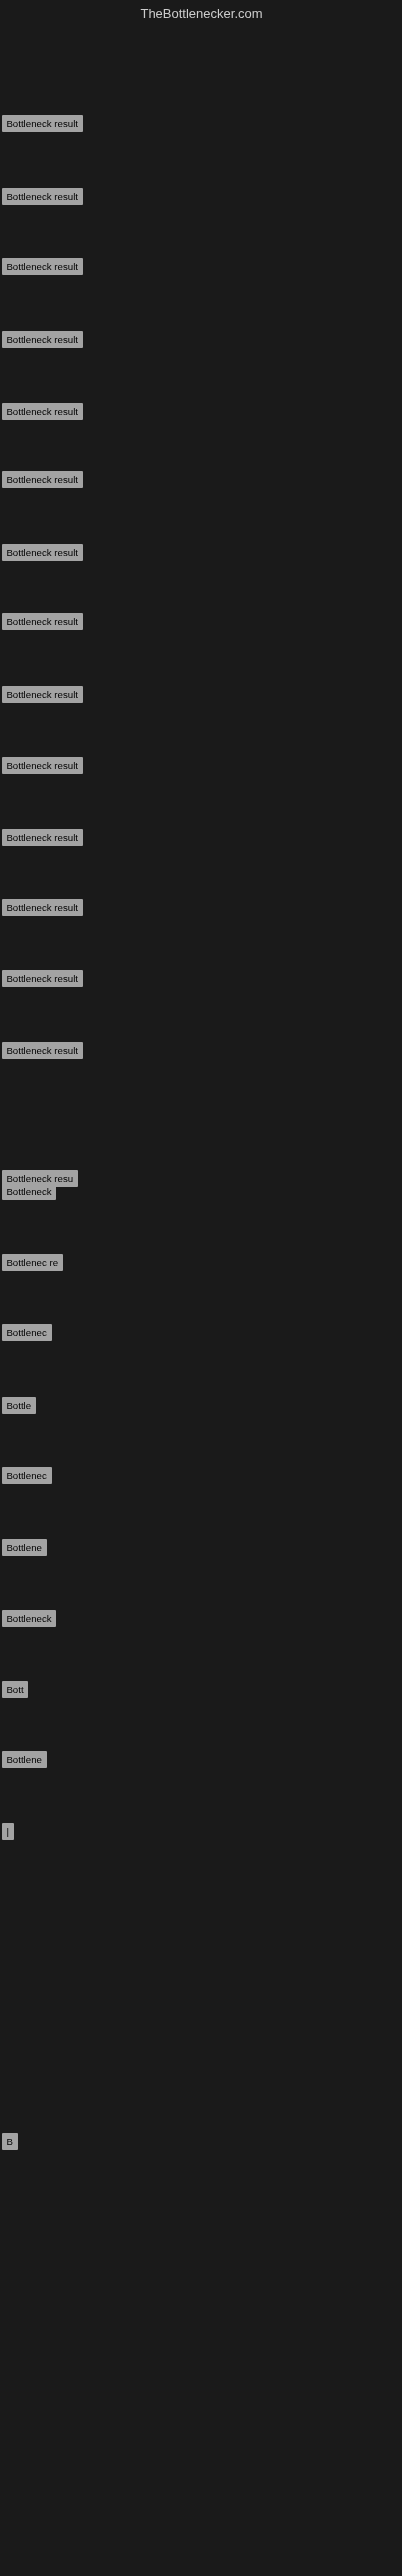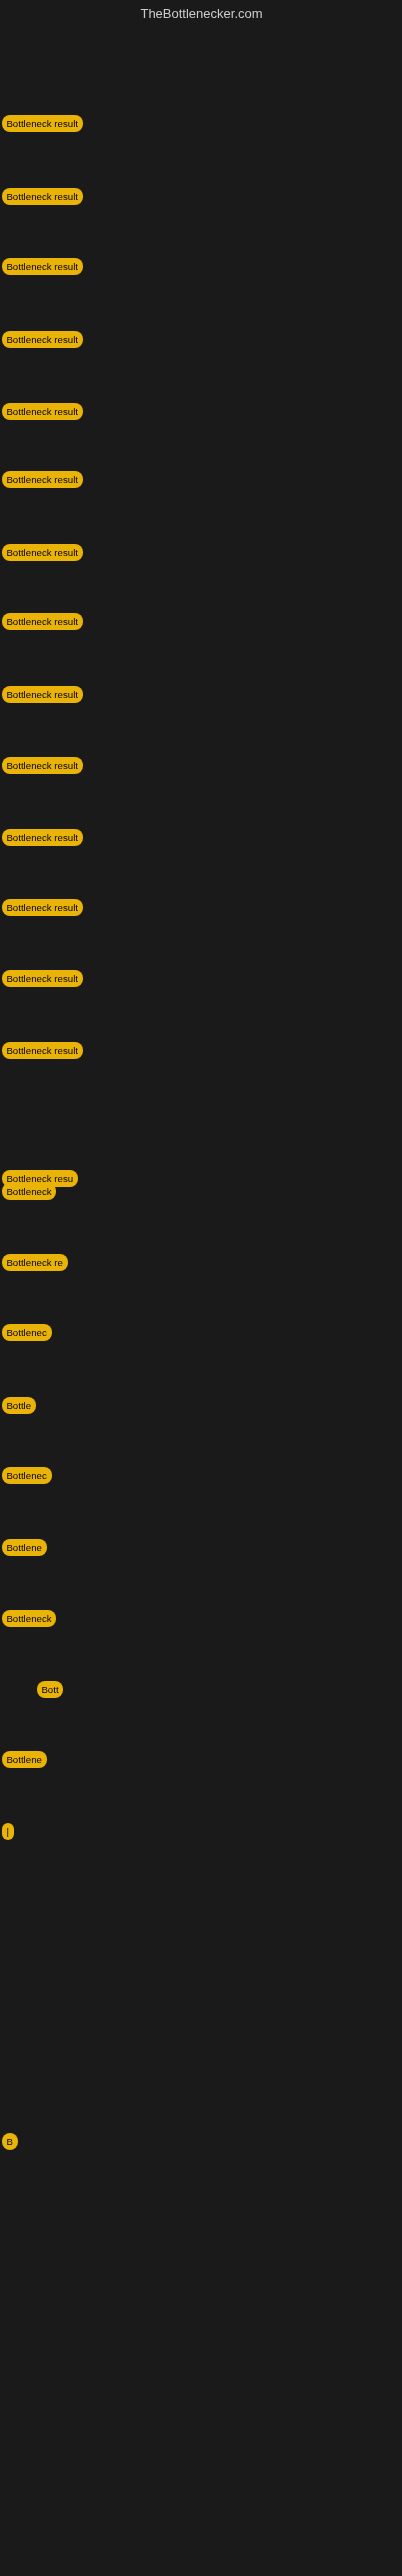--- a/index.html
+++ b/index.html
@@ -21,26 +21,26 @@
       padding: 6.4px 0;
       background-color: #1a1a1a;
     }
     .bottleneck-item {
       position: absolute;
       left: 1.6px;
       display: flex;
       align-items: center;
     }
     .bottleneck-badge {
-      background-color: #eab308;
+      background-color: #a3a3a3;
       color: #000000;
       font-size: 9.7px;
       font-weight: normal;
       padding: 3.2px 4.8px;
-      border-radius: 8px;
+      border-radius: 1px;
       white-space: nowrap;
       overflow: hidden;
     }
   </style>
 </head>
 <body>
 
 <div class="site-title">
   <span>TheBottlenecker.com</span>
 </div>
@@ -88,39 +88,39 @@
     <div class="bottleneck-item" style="top: 1042px;">
       <div class="bottleneck-badge" style="max-width: 93px;">Bottleneck result</div>
     </div>
     <div class="bottleneck-item" style="top: 1170px;">
       <div class="bottleneck-badge" style="max-width: 85px;">Bottleneck resu</div>
     </div>
     <div class="bottleneck-item" style="top: 1183px;">
       <div class="bottleneck-badge" style="max-width: 66px;">Bottleneck</div>
     </div>
     <div class="bottleneck-item" style="top: 1254px;">
-      <div class="bottleneck-badge" style="max-width: 76px;">Bottleneck re</div>
+      <div class="bottleneck-badge" style="max-width: 76px;">Bottlenec re</div>
     </div>
     <div class="bottleneck-item" style="top: 1324px;">
       <div class="bottleneck-badge" style="max-width: 60px;">Bottlenec</div>
     </div>
     <div class="bottleneck-item" style="top: 1397px;">
       <div class="bottleneck-badge" style="max-width: 44px;">Bottle</div>
     </div>
     <div class="bottleneck-item" style="top: 1467px;">
       <div class="bottleneck-badge" style="max-width: 60px;">Bottlenec</div>
     </div>
     <div class="bottleneck-item" style="top: 1539px;">
       <div class="bottleneck-badge" style="max-width: 55px;">Bottlene</div>
     </div>
     <div class="bottleneck-item" style="top: 1610px;">
       <div class="bottleneck-badge" style="max-width: 66px;">Bottleneck</div>
     </div>
     <div class="bottleneck-item" style="top: 1681px;">
-      <div class="bottleneck-badge" style="max-width: 35px; margin-left: 35px;">Bott</div>
+      <div class="bottleneck-badge" style="max-width: 35px;">Bott</div>
     </div>
     <div class="bottleneck-item" style="top: 1751px;">
       <div class="bottleneck-badge" style="max-width: 55px;">Bottlene</div>
     </div>
     <div class="bottleneck-item" style="top: 1823px;">
       <div class="bottleneck-badge" style="max-width: 16px;">|</div>
     </div>
     <div class="bottleneck-item" style="top: 2133px;">
       <div class="bottleneck-badge" style="max-width: 19.3px;">B</div>
     </div>

